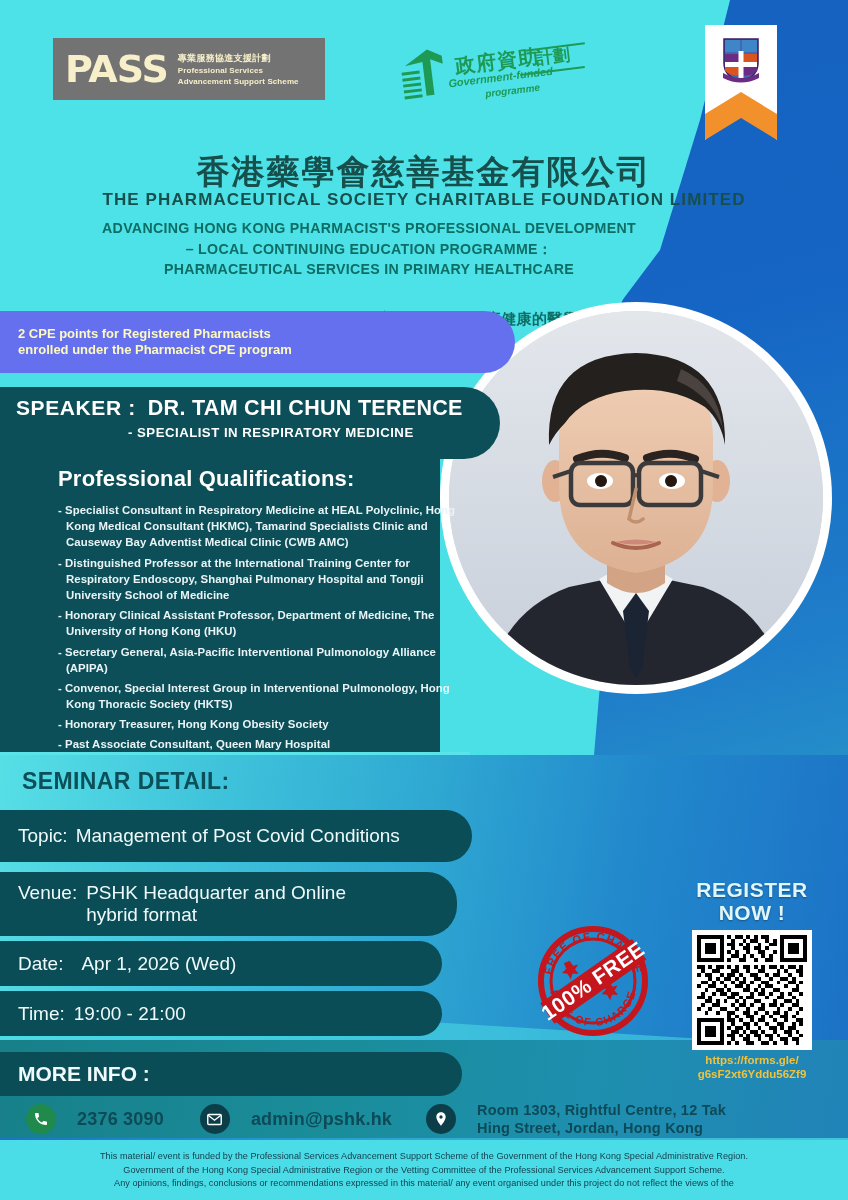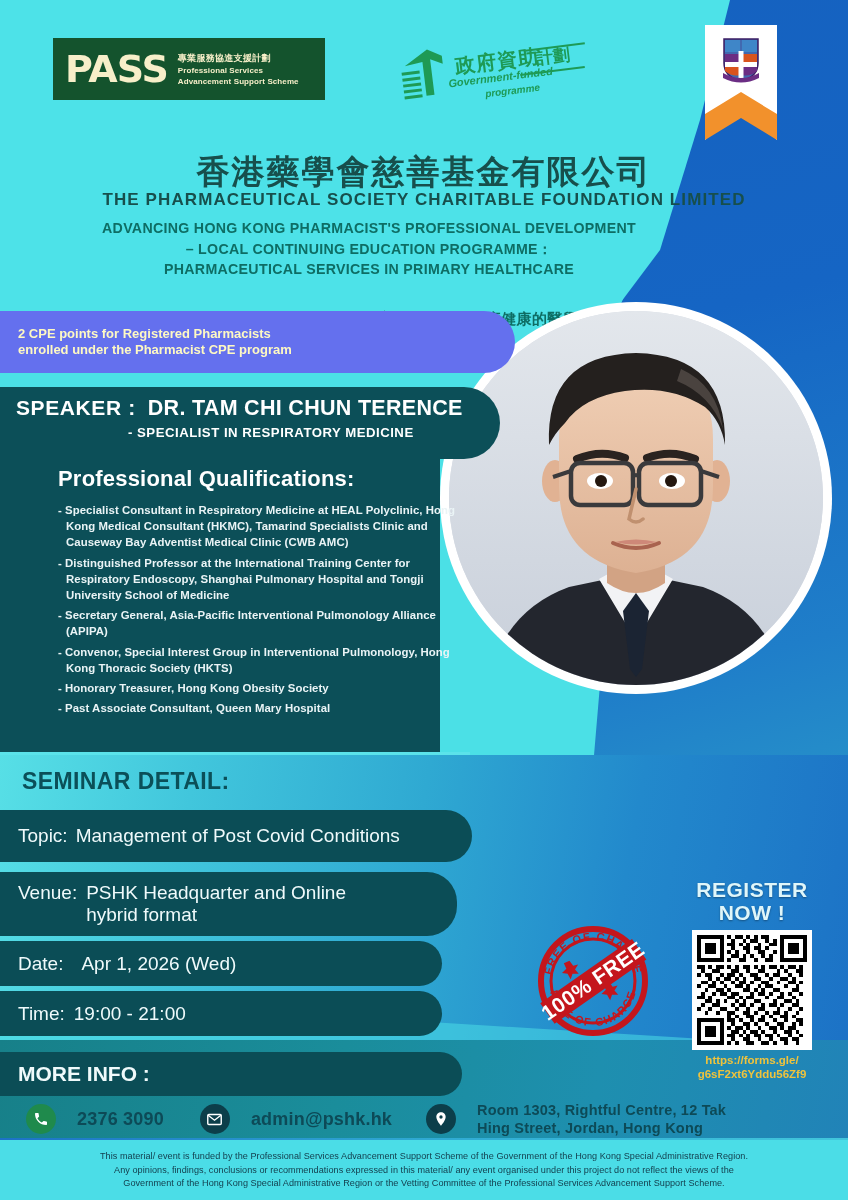--- a/index.html
+++ b/index.html
@@ -50,21 +50,21 @@
   .bg-footer {
     position:absolute; left:0; top:1140px; width:848px; height:60px;
     background:#4BDDE7;
   }
   .bg-footer-line { position:absolute; left:0; top:1138px; width:848px; height:4px;
     background:linear-gradient(90deg,#1C72C6,#2FA9D2,#41C6DC); }
 
   
   .pass-logo {
     position:absolute; left:53px; top:38px; width:272px; height:62px;
-    background:#14532d; display:flex; align-items:center; padding:0 12px; gap:10px;
+    background:#737373; display:flex; align-items:center; padding:0 12px; gap:10px;
   }
   .pass-word {
     font-family:"DejaVu Sans", sans-serif;
     font-weight:bold; font-size:38px; color:#F7EFC9; letter-spacing:-1px; line-height:1;
   }
   .pass-sub { display:flex; flex-direction:column; gap:1px; color:#F7EFC9; }
   .pass-cn { font-size:9px; letter-spacing:.3px; font-weight:bold; }
   .pass-en { font-size:8px; font-weight:bold; line-height:1.25; letter-spacing:.1px; }
 
   .gov-logo { position:absolute; left:400px; top:40px; width:170px; height:70px; }
@@ -349,20 +349,21 @@
       <span class="speaker-label">SPEAKER :</span>
       <span class="speaker-name">DR. TAM CHI CHUN TERENCE</span>
     </div>
     <div class="speaker-spec">-  SPECIALIST IN RESPIRATORY MEDICINE</div>
   </div>
 
   <div class="quals">
     <div class="quals-title">Professional Qualifications:</div>
     <div class="qual-item">- Specialist Consultant in Respiratory Medicine at HEAL Polyclinic, Hong Kong Medical Consultant (HKMC), Tamarind Specialists Clinic and Causeway Bay Adventist Medical Clinic (CWB AMC)</div>
     <div class="qual-item">- Distinguished Professor at the International Training Center for Respiratory Endoscopy, Shanghai Pulmonary Hospital and Tongji University School of Medicine</div>
+    <div class="qual-item">- Honorary Clinical Assistant Professor, Department of Medicine, The University of Hong Kong (HKU)</div>
     <div class="qual-item">- Secretary General, Asia-Pacific Interventional Pulmonology Alliance (APIPA)</div>
     <div class="qual-item">- Convenor, Special Interest Group in Interventional Pulmonology, Hong Kong Thoracic Society (HKTS)</div>
     <div class="qual-item">- Honorary Treasurer, Hong Kong Obesity Society</div>
     <div class="qual-item">- Past Associate Consultant, Queen Mary Hospital</div>
   </div>
 
   <div class="seminar-title">SEMINAR DETAIL:</div>
 
   <div class="detail-pill pill-topic">
     <span class="pill-label">Topic:</span>
@@ -673,17 +674,17 @@
       </span>
       <span>
         <span class="contact-text small">Room 1303, Rightful Centre, 12 Tak</span><br>
         <span class="contact-text small">Hing Street, Jordan, Hong Kong</span>
       </span>
     </div>
   </div>
 
   <div class="footer">
     <div>This material/ event is funded by the Professional Services Advancement Support Scheme of the Government of the Hong Kong Special Administrative Region.</div>
+    <div>Government of the Hong Kong Special Administrative Region or the Vetting Committee of the Professional Services Advancement Support Scheme.</div>
     <div>Any opinions, findings, conclusions or recommendations expressed in this material/ any event organised under this project do not reflect the views of the</div>
-    <div>Government of the Hong Kong Special Administrative Region or the Vetting Committee of the Professional Services Advancement Support Scheme.</div>
   </div>
 
 </div>
 
 </body></html>

